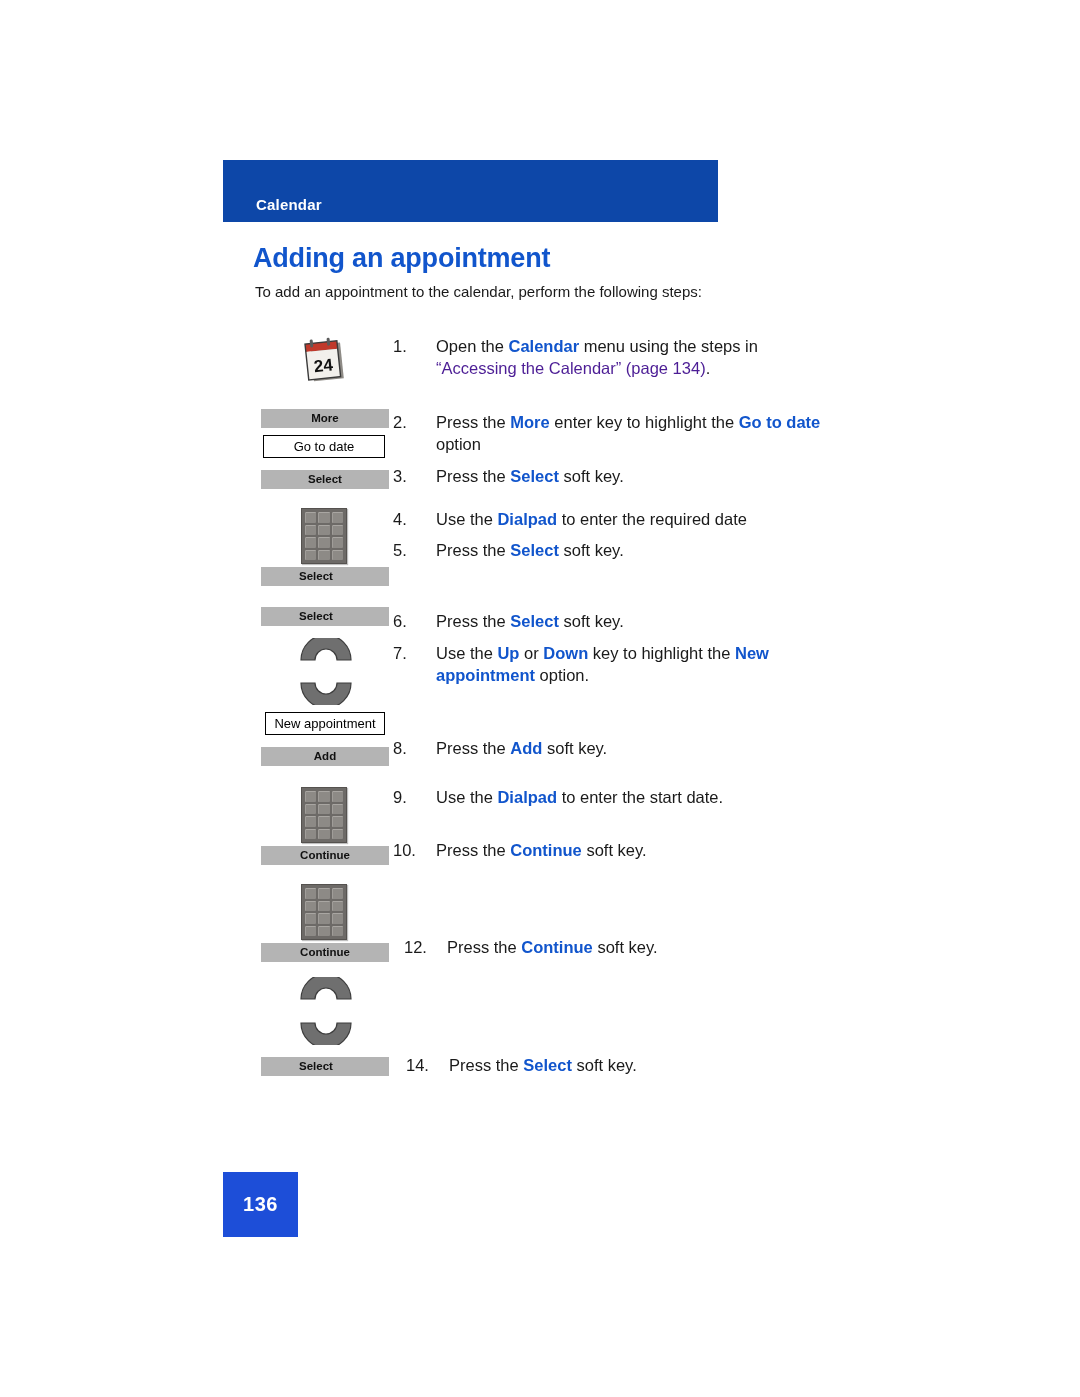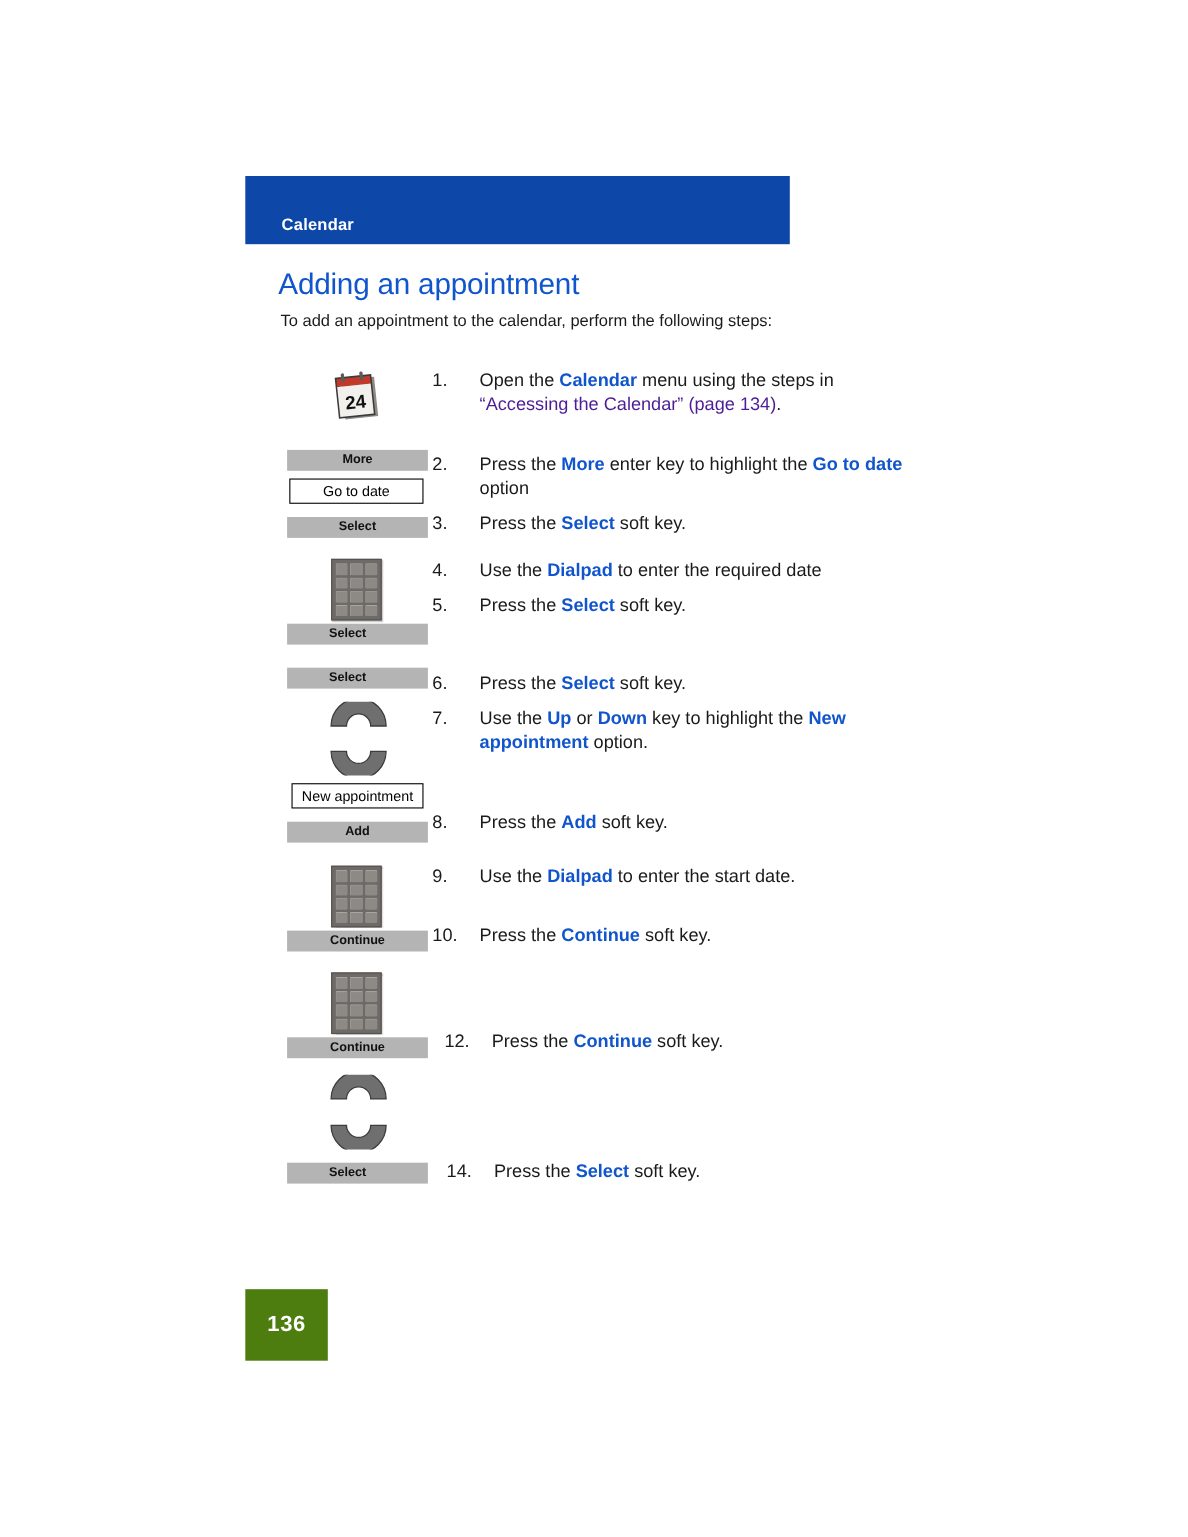--- a/index.html
+++ b/index.html
@@ -34,21 +34,21 @@
     font-weight: bold;
     letter-spacing: 0.2px;
   }
 
   
   .page-title {
     position: absolute;
     left: 253px;
     top: 243px;
     font-size: 27px;
-    font-weight: normal;
+    font-weight: bold;
     color: #1155cc;
     letter-spacing: -0.2px;
   }
 
   
   .intro {
     position: absolute;
     left: 255px;
     top: 283px;
     font-size: 15px;
@@ -153,21 +153,21 @@
     text-decoration: none;
   }
 
   
   .folio {
     position: absolute;
     left: 223px;
     top: 1172px;
     width: 75px;
     height: 65px;
-    background: #4d7c0f;
+    background: #1d4ed8;
     color: #ffffff;
     font-size: 20px;
     font-weight: bold;
     display: flex;
     align-items: center;
     justify-content: center;
     letter-spacing: 0.5px;
   }
 </style>
 </head>

